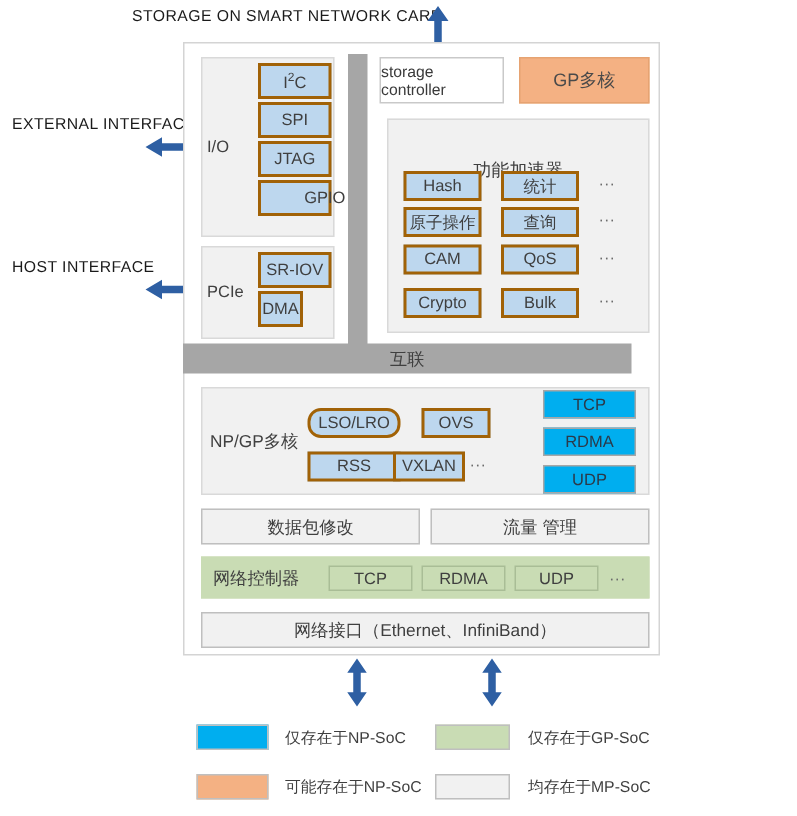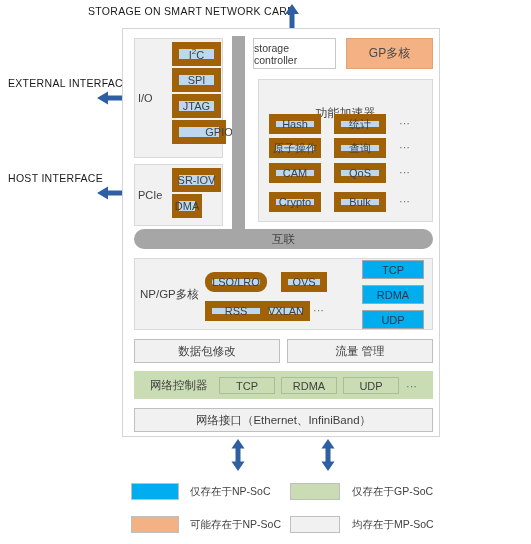--- a/index.html
+++ b/index.html
@@ -38,21 +38,21 @@
     border: 1px solid #d9d9d9;
   }
   .panel-plain {
     background: #f1f1f1;
     border: 1px solid #c9c9c9;
   }
 
   
   .chip-blue {
     background: #bdd7ee;
-    border: 7px solid #a16207;
+    border: 2px solid #a16207;
     color: #3f3f3f;
     font-size: 11px;
     display: flex; align-items: center; justify-content: center;
     white-space: nowrap;
   }
   .chip-cyan {
     background: #00aeef;
     border: 1px solid #a6a6a6;
     color: #2b3a4a;
     font-size: 11px;
@@ -176,41 +176,41 @@
 <div class="abs ellipsis" style="left:399px; top:141px;">···</div>
 
 <div class="abs chip-blue" style="left:269px; top:163px; width:52px; height:20px;">CAM</div>
 <div class="abs chip-blue" style="left:334px; top:163px; width:52px; height:20px;">QoS</div>
 <div class="abs ellipsis" style="left:399px; top:166px;">···</div>
 
 <div class="abs chip-blue" style="left:269px; top:192px; width:52px; height:20px;">Crypto</div>
 <div class="abs chip-blue" style="left:334px; top:192px; width:52px; height:20px;">Bulk</div>
 <div class="abs ellipsis" style="left:399px; top:195px;">···</div>
 
-<div class="abs bar-gray" style="left:134px; top:229px; width:299px; height:20px;border-radius:10px;">互联</div>
+<div class="abs bar-gray" style="left:122px; top:229px; width:299px; height:20px;">互联</div>
 
 <div class="abs panel" style="left:134px; top:258px; width:299px; height:72px;"></div>
 <div class="abs label-side" style="left:140px; top:285px; width:70px; height:18px; font-size:11.5px;">NP/GP多核</div>
 
 <div class="abs chip-blue" style="left:205px; top:272px; width:62px; height:20px;border-radius:9px;">LSO/LRO</div>
 <div class="abs chip-blue" style="left:281px; top:272px; width:46px; height:20px;">OVS</div>
 
 <div class="abs chip-blue" style="left:205px; top:301px; width:62px; height:20px;">RSS</div>
 <div class="abs chip-blue" style="left:262px; top:301px; width:48px; height:20px;">VXLAN</div>
 <div class="abs ellipsis" style="left:313px; top:304px;">···</div>
 
 <div class="abs chip-cyan" style="left:362px; top:260px; width:62px; height:19px;">TCP</div>
 <div class="abs chip-cyan" style="left:362px; top:285px; width:62px; height:19px;">RDMA</div>
 <div class="abs chip-cyan" style="left:362px; top:310px; width:62px; height:19px;">UDP</div>
 
 <div class="abs row-box" style="left:134px; top:339px; width:146px; height:24px;">数据包修改</div>
 <div class="abs row-box" style="left:287px; top:339px; width:146px; height:24px;">流量 管理</div>
 
 <div class="abs row-green" style="left:134px; top:371px; width:299px; height:28px;"></div>
-<div class="abs" style="left:142px; top:378px; font-size:11.5px; color:#3f3f3f;margin-left:8px;">网络控制器</div>
+<div class="abs" style="left:142px; top:378px; font-size:11.5px; color:#3f3f3f;">网络控制器</div>
 <div class="abs chip-green-out" style="left:219px; top:377px; width:56px; height:17px;">TCP</div>
 <div class="abs chip-green-out" style="left:281px; top:377px; width:56px; height:17px;">RDMA</div>
 <div class="abs chip-green-out" style="left:343px; top:377px; width:56px; height:17px;">UDP</div>
 <div class="abs ellipsis" style="left:406px; top:380px;">···</div>
 
 <div class="abs row-box" style="left:134px; top:408px; width:299px; height:24px;">网络接口（Ethernet、InfiniBand）</div>
 
 <div class="abs" style="left:228px; top:438px; width:20px; height:34px;">
   <svg width="20" height="34" viewBox="0 0 20 34">
     <path d="M10 1 L16.5 10.5 L12.5 10.5 L12.5 23.5 L16.5 23.5 L10 33 L3.5 23.5 L7.5 23.5 L7.5 10.5 L3.5 10.5 Z" fill="#2e5fa3"></path>

